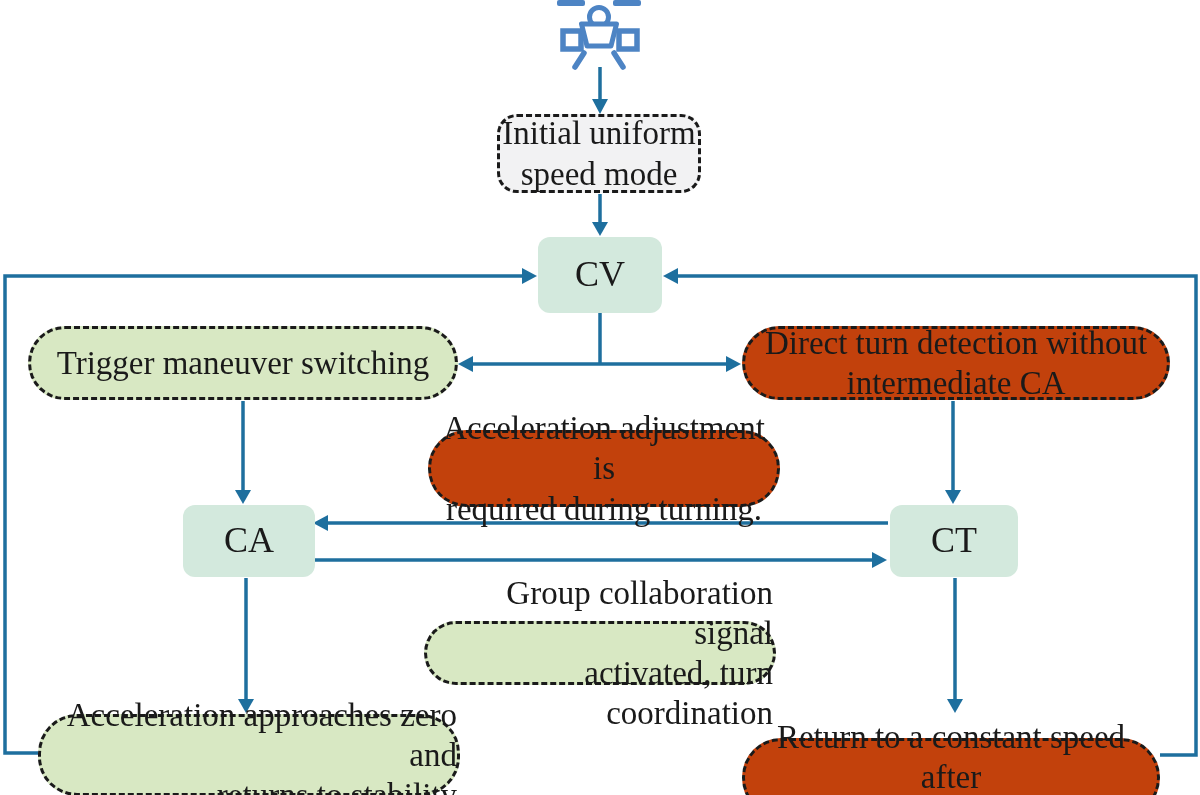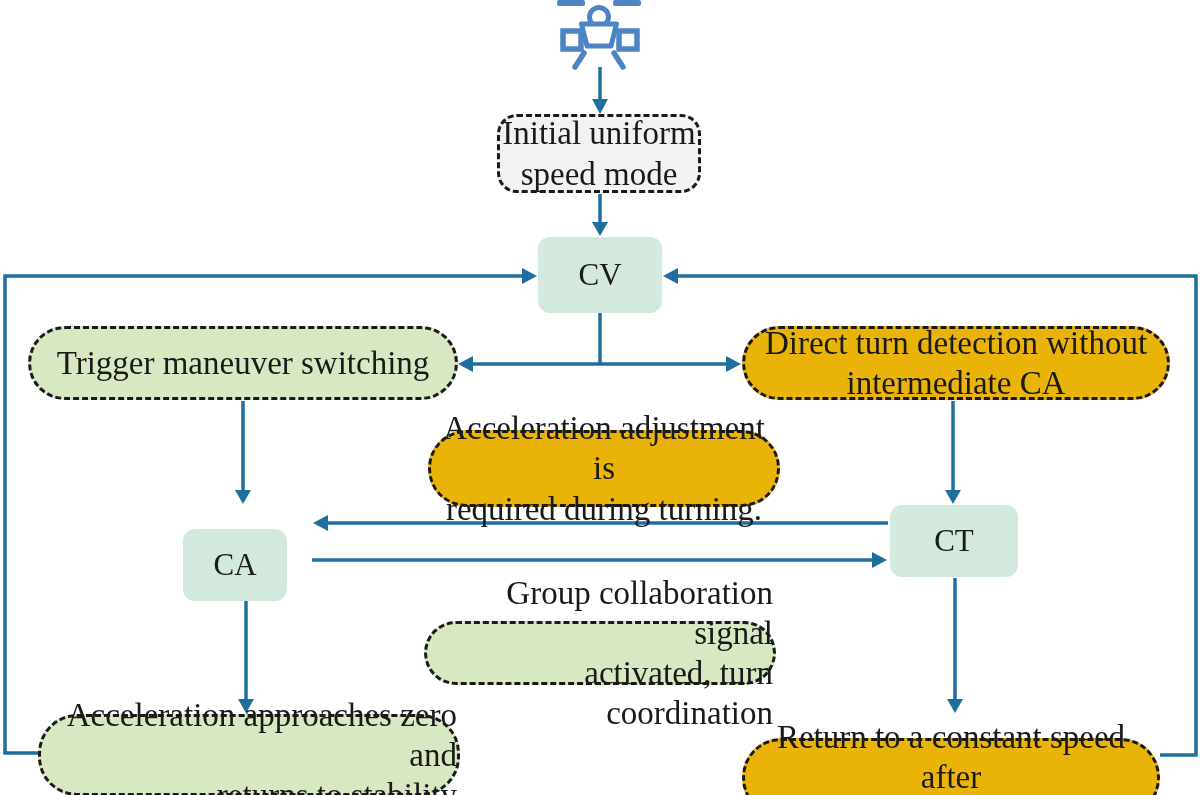--- a/index.html
+++ b/index.html
@@ -27,32 +27,32 @@
     white-space: pre-line;
     line-height: 1.22;
     font-size: 33px;
     color: #1a1a1a;
   }
   .dashed { border: 3px dashed #1a1a1a; }
   .state {
     background: #d3e9dd;
     border: none;
     border-radius: 12px;
-    font-size: 31px;
+    font-size: 36px;
   }
   .fill-gray  { background: #f2f2f3; }
   .fill-light { background: #d8e8c3; text-align: right; }
-  .fill-teal  { background: #eab308; }
+  .fill-teal  { background: #c2410c; }
 
   .n-initial   { left: 497px; top: 114px; width: 204px; height: 79px; border-radius: 20px; }
   .n-cv        { left: 538px; top: 237px; width: 124px; height: 76px; }
   .n-trigger   { left: 28px;  top: 326px; width: 430px; height: 74px; border-radius: 37px; }
   .n-direct    { left: 742px; top: 326px; width: 428px; height: 74px; border-radius: 37px; }
   .n-adjust    { left: 428px; top: 430px; width: 352px; height: 77px; border-radius: 38px; }
-  .n-ca        { left: 183px; top: 505px; width: 104px; height: 72px; margin-top: 24px; }
+  .n-ca        { left: 183px; top: 505px; width: 132px; height: 72px; }
   .n-ct        { left: 890px; top: 505px; width: 128px; height: 72px; }
   .n-group     { left: 424px; top: 585px; width: 352px; height: 64px; border-radius: 38px; margin-top: 36px; }
   .n-accelzero { left: 38px;  top: 714px; width: 422px; height: 82px; border-radius: 39px; }
   .n-return    { left: 742px; top: 714px; width: 418px; height: 79px; border-radius: 39px; margin-top: 24px; }
 
   .sat-icon { position: absolute; left: 545px; top: 0; width: 110px; height: 70px; }
 </style>
 </head>
 <body>
 

